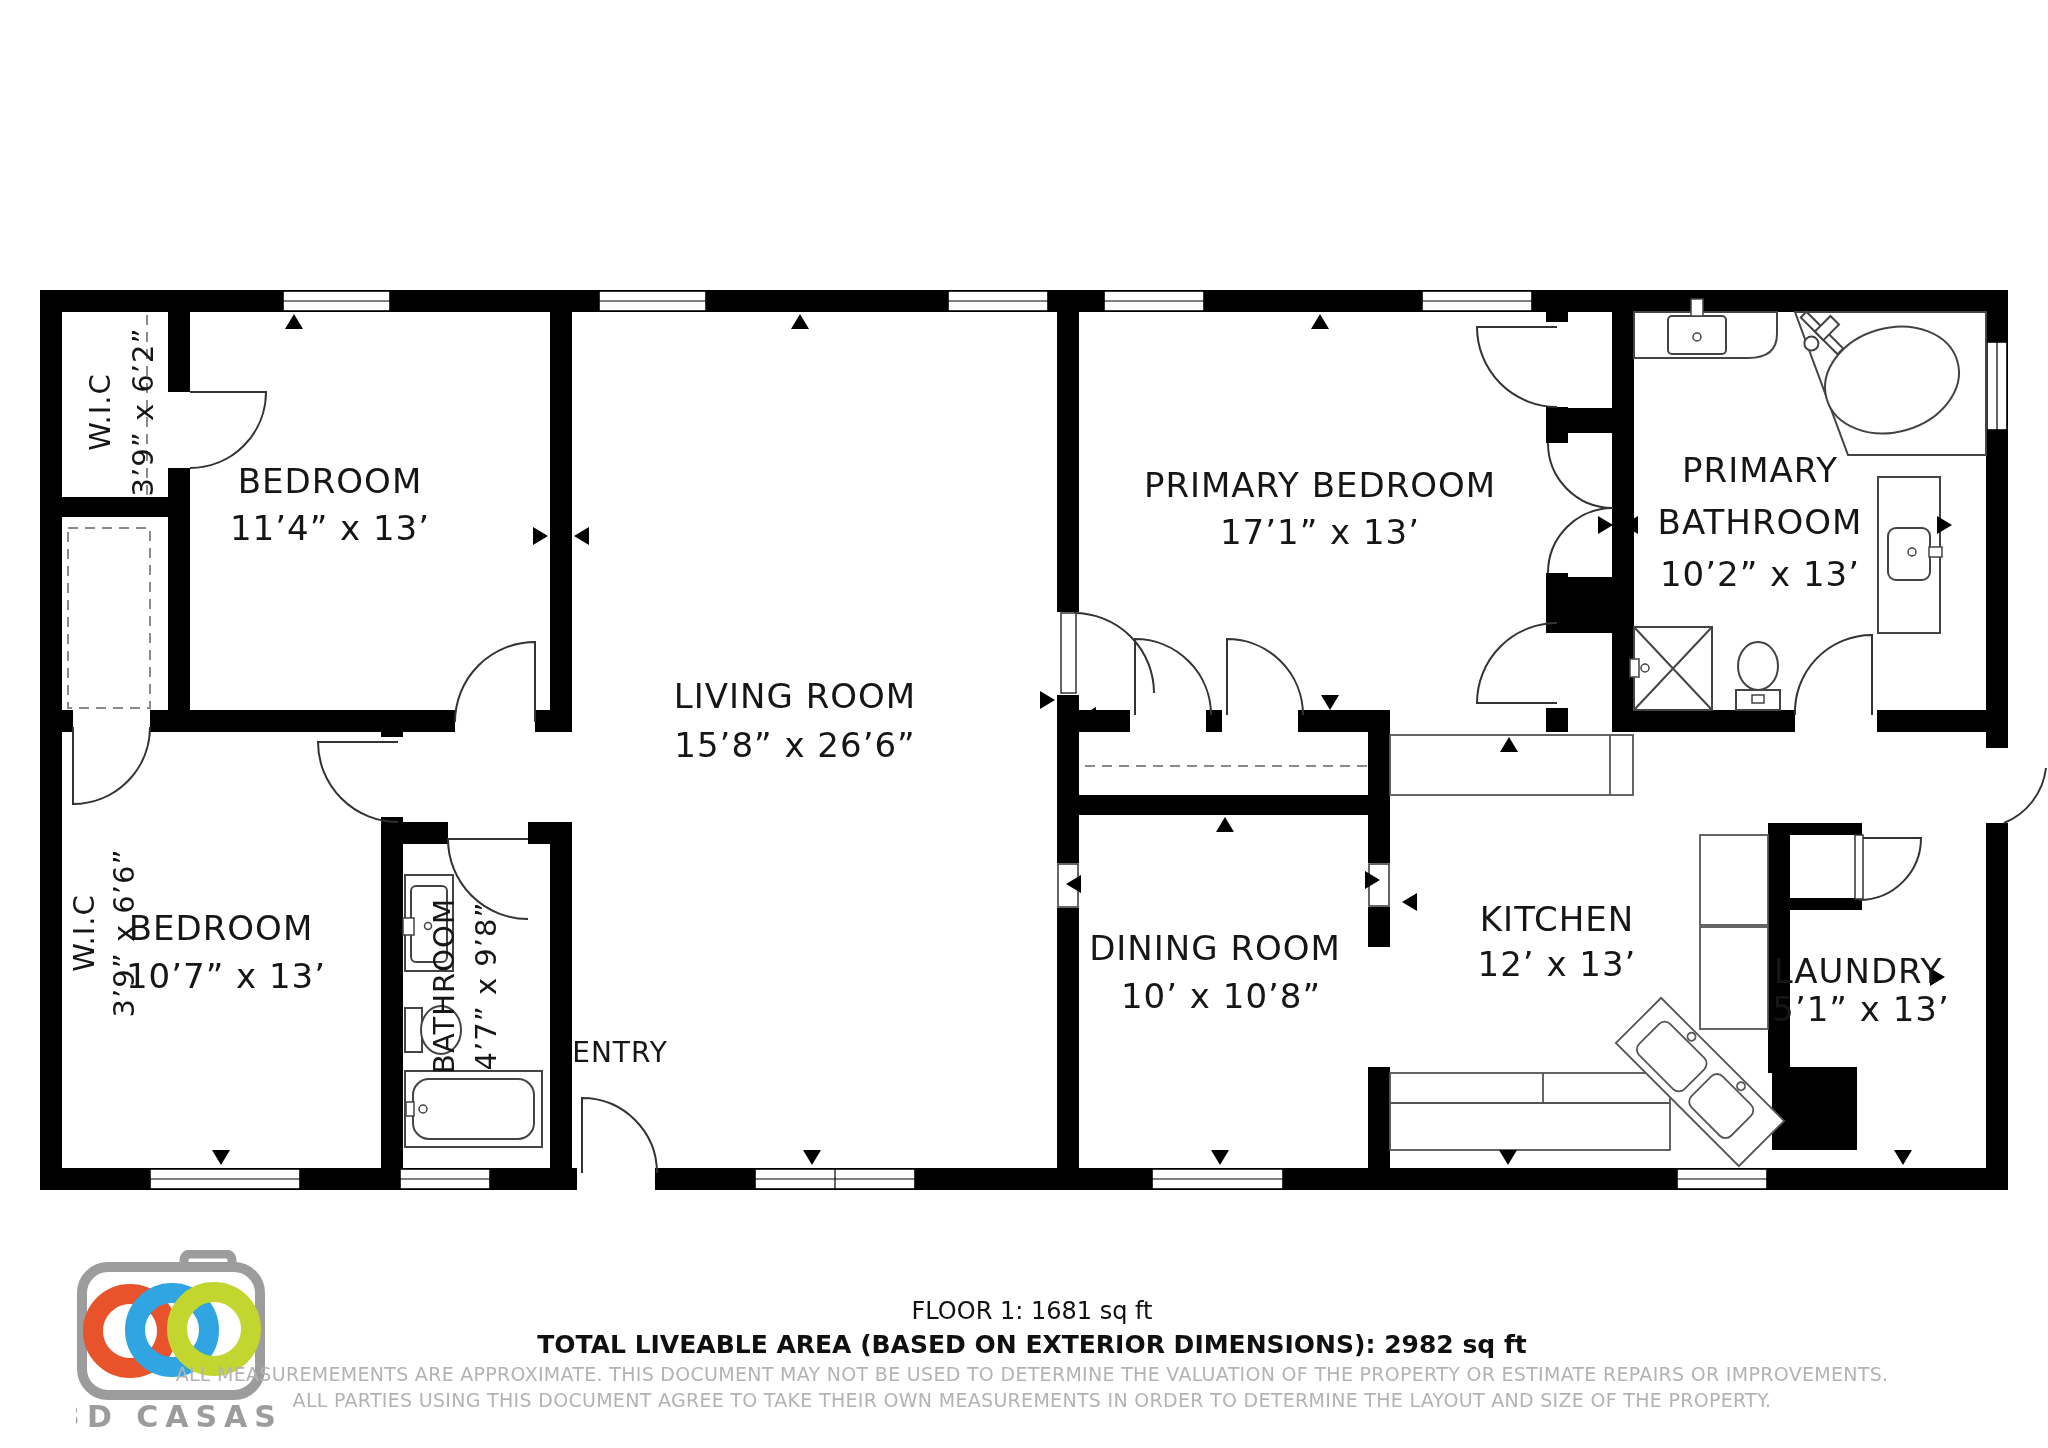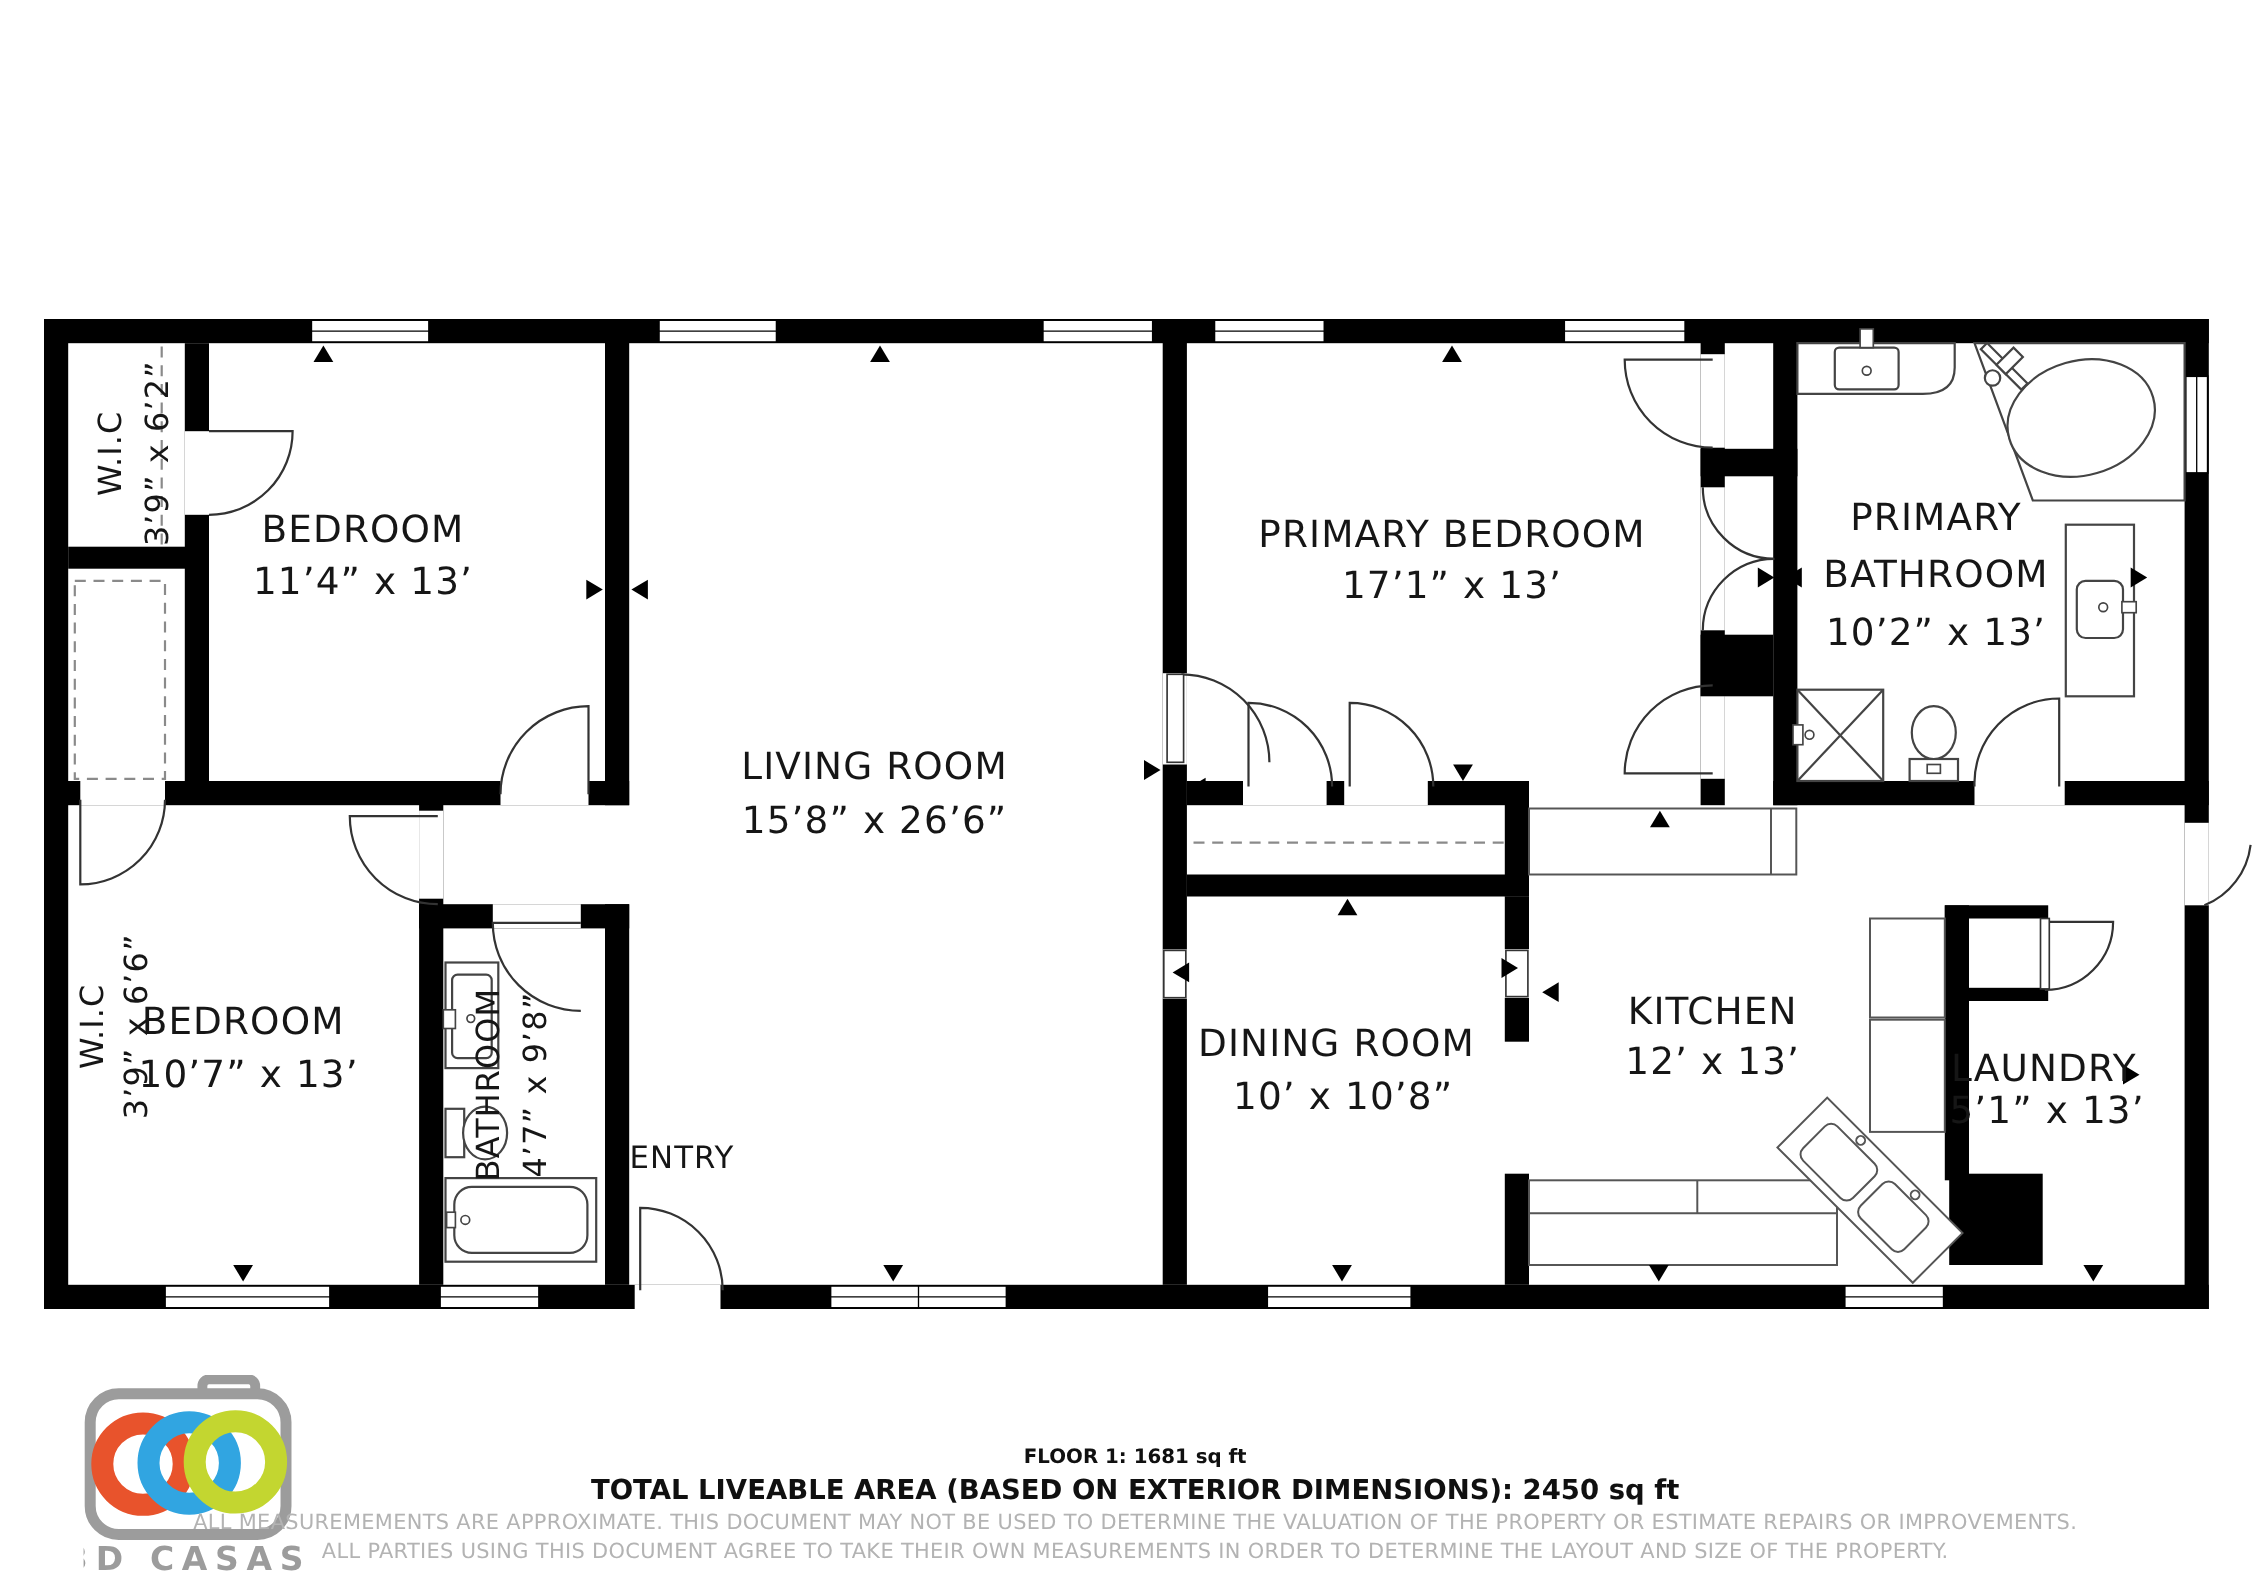--- a/index.html
+++ b/index.html
@@ -4,21 +4,21 @@
 <style>
   html,body{margin:0;padding:0;background:#ffffff;}
   body{font-family:"DejaVu Sans","Liberation Sans",sans-serif;}
   #page{position:relative;width:2048px;height:1448px;background:#fff;overflow:hidden;}
   #plan-svg{position:absolute;left:0;top:0;}
   .room-label{fill:#161616;font-size:34px;letter-spacing:1px;}
   .room-label.small{font-size:29px;}
   .entry-label{fill:#161616;font-size:28px;letter-spacing:1px;}
   #footer-block{position:absolute;left:16px;top:1290px;width:2032px;text-align:center;}
   #footer-address{font-size:40px;color:#101010;letter-spacing:0.5px;}
-  #footer-floor{font-size:18px;font-weight:bold;color:#101010;margin-top:24px;}
+  #footer-floor{font-size:24px;font-weight:normal;color:#101010;margin-top:7px;}
   #footer-total{font-size:25px;font-weight:bold;color:#101010;margin-top:5px;}
   .disclaimer{font-size:19px;color:#b3b3b3;margin-top:4px;letter-spacing:0.3px;text-align:center;}
   #brand-logo{position:absolute;left:76px;top:1250px;}
 </style>
 </head>
 <body>
 
 <div id="page">
 
 <svg id="plan-svg" width="2048" height="1448" viewBox="0 0 2048 1448">
@@ -291,18 +291,18 @@
   <g fill="none" stroke-width="20">
     <circle cx="54" cy="81" r="37" stroke="#e8532c"></circle>
     <circle cx="96" cy="80" r="37" stroke="#31a5e1"></circle>
     <circle cx="138" cy="79" r="37" stroke="#c3d630"></circle>
   </g>
   <text x="95" y="177" text-anchor="middle" font-family="'DejaVu Sans','Liberation Sans',sans-serif" font-size="30" font-weight="bold" letter-spacing="7" fill="#9c9c9c">3D CASAS</text>
 </svg>
 
 <div id="footer-block">
   <div id="footer-floor">FLOOR 1: 1681 sq ft</div>
-  <div id="footer-total">TOTAL LIVEABLE AREA (BASED ON EXTERIOR DIMENSIONS): 2450 sq ft</div>
+  <div id="footer-total">TOTAL LIVEABLE AREA (BASED ON EXTERIOR DIMENSIONS): 2982 sq ft</div>
   <div class="disclaimer">ALL MEASUREMEMENTS ARE APPROXIMATE. THIS DOCUMENT MAY NOT BE USED TO DETERMINE THE VALUATION OF THE PROPERTY OR ESTIMATE REPAIRS OR IMPROVEMENTS.</div>
   <div class="disclaimer">ALL PARTIES USING THIS DOCUMENT AGREE TO TAKE THEIR OWN MEASUREMENTS IN ORDER TO DETERMINE THE LAYOUT AND SIZE OF THE PROPERTY.</div>
 </div>
 
 </div>
 
 </body></html>

